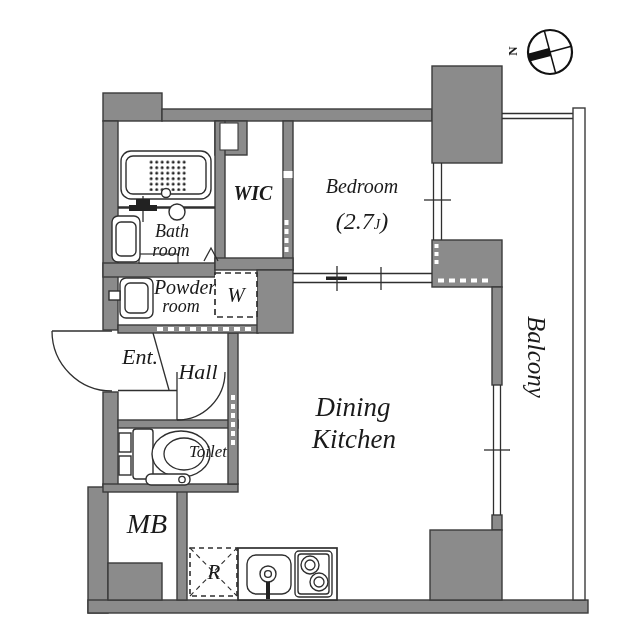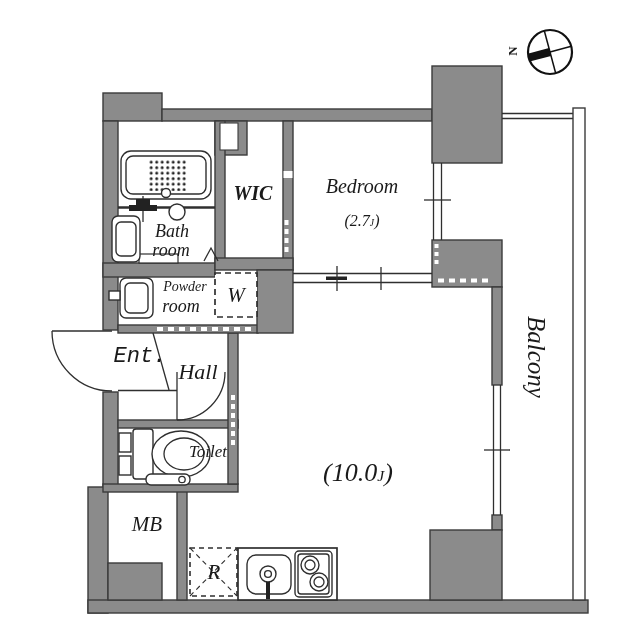--- a/index.html
+++ b/index.html
@@ -174,37 +174,38 @@
     <g>
       <circle cx="550" cy="52" r="22" fill="#fff" stroke="#111" stroke-width="2.2"></circle>
       <line x1="528.7" y1="57.7" x2="571.3" y2="46.3" stroke="#111" stroke-width="1.5"></line>
       <line x1="544.3" y1="30.7" x2="555.7" y2="73.3" stroke="#111" stroke-width="1.5"></line>
       <polygon points="527.7,53.8 549,48.1 551,55.9 529.7,61.6" fill="#111"></polygon>
     </g>
   </svg>
 
   <div class="labels">
     <div class="lbl" style="left:362px;top:186px;font-size:20px;">Bedroom</div>
-    <div class="lbl" style="left:362px;top:221px;font-size:16px;"><span>(2.7</span><span class="unit">J</span><span>)</span></div>
+    <div class="lbl" style="left:362px;top:221px;font-size:24px;"><span>(2.7</span><span class="unit">J</span><span>)</span></div>
 
     <div class="lbl" style="left:253px;top:193px;font-size:20px;font-weight:bold;">WIC</div>
 
     <div class="lbl" style="left:172px;top:231px;font-size:18px;">Bath</div>
     <div class="lbl" style="left:171px;top:250px;font-size:18px;">room</div>
 
-    <div class="lbl" style="left:185px;top:287px;font-size:14px;">Powder</div>
+    <div class="lbl" style="left:185px;top:287px;font-size:20px;">Powder</div>
     <div class="lbl" style="left:181px;top:306px;font-size:18px;">room</div>
 
     <div class="lbl" style="left:236px;top:295px;font-size:21px;">W</div>
 
-    <div class="lbl" style="left:140px;top:357px;font-size:22px;font-family:Liberation Mono, monospace;">Ent.</div>
+    <div class="lbl" style="left:140px;top:357px;font-size:22px;">Ent.</div>
     <div class="lbl" style="left:198px;top:372px;font-size:22px;">Hall</div>
     <div class="lbl" style="left:208px;top:451px;font-size:17px;">Toilet</div>
-    <div class="lbl" style="left:147px;top:524px;font-size:21px;">MB</div>
+    <div class="lbl" style="left:147px;top:524px;font-size:28px;">MB</div>
     <div class="lbl" style="left:214px;top:572px;font-size:21px;">R</div>
 
-    <div class="lbl" style="left:358px;top:473px;font-size:26px;"><span>(10.0</span><span class="unit">J</span><span>)</span></div>
+    <div class="lbl" style="left:353px;top:407px;font-size:27px;">Dining</div>
+    <div class="lbl" style="left:354px;top:439px;font-size:27px;">Kitchen</div>
 
     <div class="lbl rot90" style="left:536px;top:357px;font-size:25px;">Balcony</div>
 
     <div class="lbl rotN" style="left:512px;top:51px;font-size:13px;">N</div>
   </div>
 </div>
 
 </body></html>

